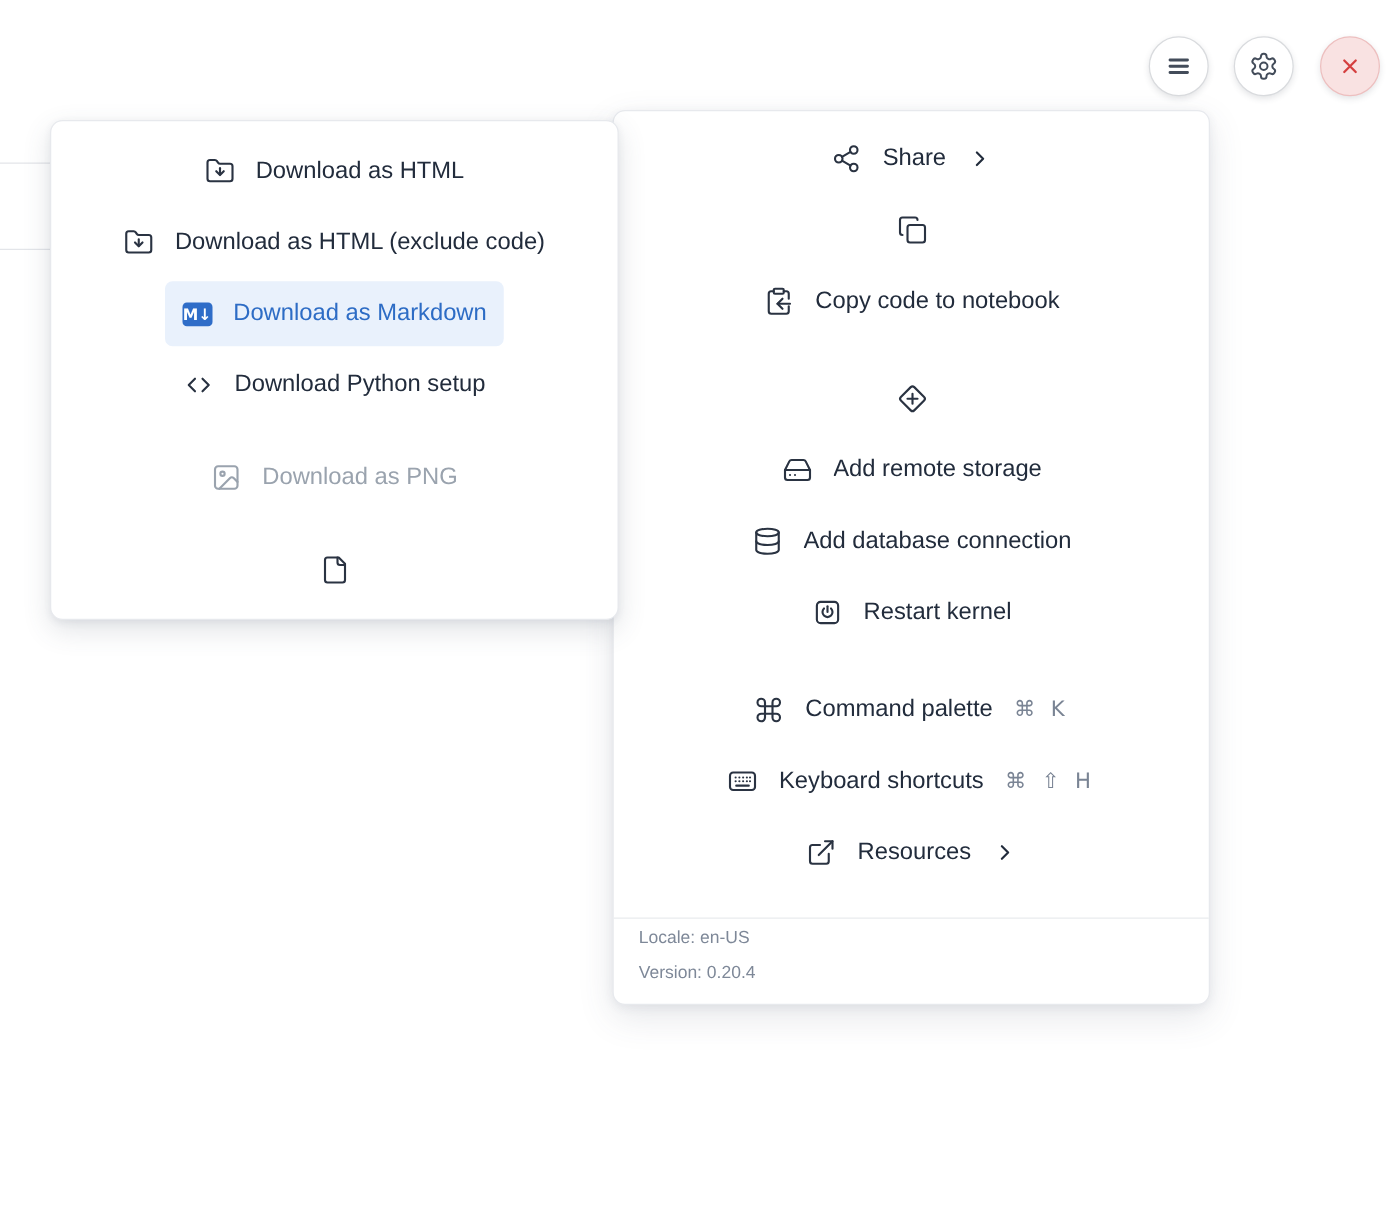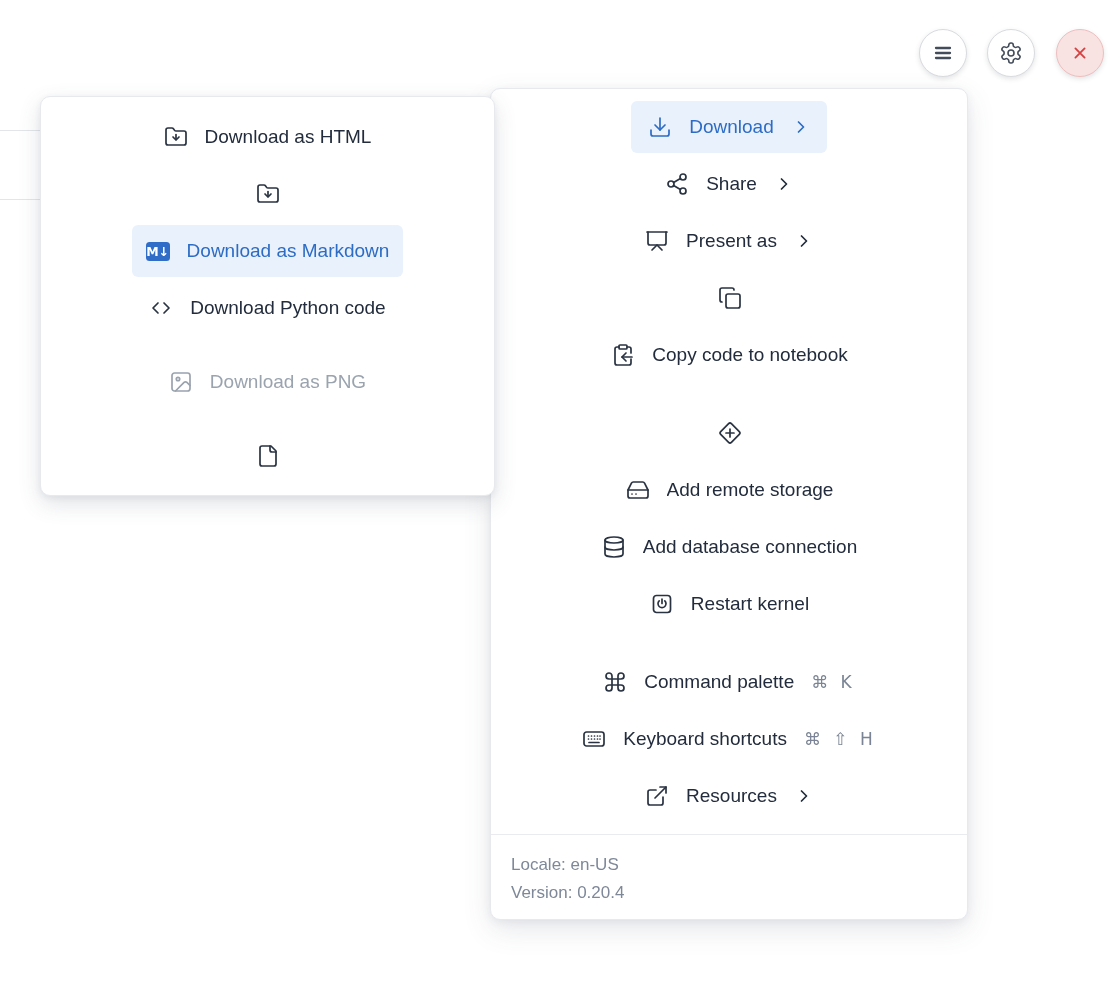--- a/index.html
+++ b/index.html
@@ -72,22 +72,22 @@
     background:var(--badge-bg);color:#fff;border-radius:3.5px;
     width:27px;height:19px;display:inline-flex;align-items:center;justify-content:center;
     font-size:12.5px;font-weight:bold;font-family:"DejaVu Sans",sans-serif;letter-spacing:0;
   }
 
   .menu-divider{height:1px;background:var(--divider);flex:0 0 1px;}
   .main-menu .menu-divider{margin:10px 0;}
   .submenu .menu-divider{margin:8px 0;}
 
   .menu-footer{
-    border-top:1px solid var(--divider);margin-top:7px;
-    padding:16px 20px 12px;color:var(--muted);font-size:17px;line-height:28px;
+    border-top:1px solid var(--divider);margin-top:21px;
+    padding:0 20px 12px;color:var(--muted);font-size:14px;line-height:28px;
   }
 </style>
 </head>
 <body>
 
 <div class="bg-line" id="bg-line-1"></div>
 <div class="bg-line" id="bg-line-2"></div>
 
 <div class="circle-btn" id="menu-btn">
   <svg class="tb-icon" viewBox="0 0 24 24" style="stroke-width:2.3;">
@@ -101,57 +101,31 @@
   </svg>
 </div>
 <div class="circle-btn" id="close-btn">
   <svg class="tb-icon" viewBox="0 0 24 24">
       <path d="M7 7l10 10M17 7L7 17"></path>
     </svg>
 </div>
 
 <div class="menu-panel main-menu">
   <div class="menu-items" id="main-menu-items">
-      <div class="menu-item highlighted">
-        <span class="mi-icon">
-          <svg viewBox="0 0 24 24">
-            <path d="M21 15v4a2 2 0 0 1-2 2H5a2 2 0 0 1-2-2v-4"></path>
-            <polyline points="7 10 12 15 17 10"></polyline>
-            <line x1="12" y1="15" x2="12" y2="3"></line>
-          </svg>
-        </span>
-        <span class="mi-label">Download</span>
-        <span class="mi-chevron"><svg viewBox="0 0 24 24">
-            <polyline points="9 6 15 12 9 18"></polyline>
-          </svg></span>
-      </div>
       <div class="menu-item">
         <span class="mi-icon">
           <svg viewBox="0 0 24 24">
             <circle cx="18" cy="5" r="3"></circle>
             <circle cx="6" cy="12" r="3"></circle>
             <circle cx="18" cy="19" r="3"></circle>
             <line x1="8.6" y1="13.5" x2="15.4" y2="17.5"></line>
             <line x1="15.4" y1="6.5" x2="8.6" y2="10.5"></line>
           </svg>
         </span>
         <span class="mi-label">Share</span>
-        <span class="mi-chevron"><svg viewBox="0 0 24 24">
-            <polyline points="9 6 15 12 9 18"></polyline>
-          </svg></span>
-      </div>
-      <div class="menu-item">
-        <span class="mi-icon">
-          <svg viewBox="0 0 24 24">
-            <path d="M2 3h20"></path>
-            <path d="M21 3v11a2 2 0 0 1-2 2H5a2 2 0 0 1-2-2V3"></path>
-            <path d="m7 21 5-5 5 5"></path>
-          </svg>
-        </span>
-        <span class="mi-label">Present as</span>
         <span class="mi-chevron"><svg viewBox="0 0 24 24">
             <polyline points="9 6 15 12 9 18"></polyline>
           </svg></span>
       </div>
       <div class="menu-item">
         <span class="mi-icon">
           <svg viewBox="0 0 24 24">
             <rect width="14" height="14" x="8" y="8" rx="2"></rect>
             <path d="M4 16c-1.1 0-2-.9-2-2V4c0-1.1.9-2 2-2h10c1.1 0 2 .9 2 2"></path>
           </svg>
@@ -273,35 +247,36 @@
         <span class="mi-label">Download as HTML</span>
       </div>
       <div class="menu-item">
         <span class="mi-icon">
           <svg viewBox="0 0 24 24">
             <path d="M20 20a2 2 0 0 0 2-2V8a2 2 0 0 0-2-2h-7.9a2 2 0 0 1-1.69-.9L9.6 3.9A2 2 0 0 0 7.93 3H4a2 2 0 0 0-2 2v13a2 2 0 0 0 2 2Z"></path>
             <path d="M12 9.5v5"></path>
             <path d="m9 12 3 3 3-3"></path>
           </svg>
         </span>
+        <span class="mi-label">Download as HTML (exclude code)</span>
       </div>
       <div class="menu-item highlighted">
         <span class="mi-icon">
           <span class="md-badge">M↓</span>
         </span>
         <span class="mi-label">Download as Markdown</span>
       </div>
       <div class="menu-item">
         <span class="mi-icon">
           <svg viewBox="0 0 24 24">
             <polyline points="15 7 20 12 15 17"></polyline>
             <polyline points="9 7 4 12 9 17"></polyline>
           </svg>
         </span>
-        <span class="mi-label">Download Python code</span>
+        <span class="mi-label">Download Python setup</span>
       </div>
       <div class="menu-divider"></div>
       <div class="menu-item disabled">
         <span class="mi-icon">
           <svg viewBox="0 0 24 24">
             <rect x="3" y="3" width="18" height="18" rx="2.5"></rect>
             <circle cx="9" cy="9" r="1.7"></circle>
             <path d="m21 15.5-3.1-3.1a2 2 0 0 0-2.83 0L6.5 21"></path>
           </svg>
         </span>

